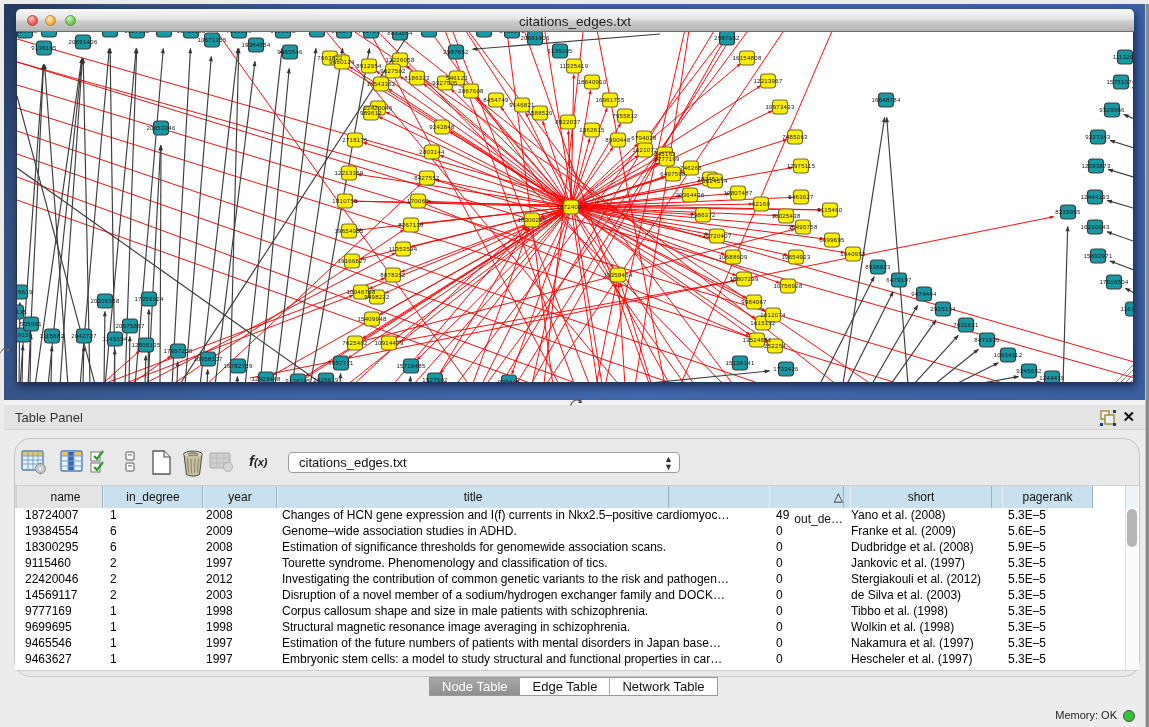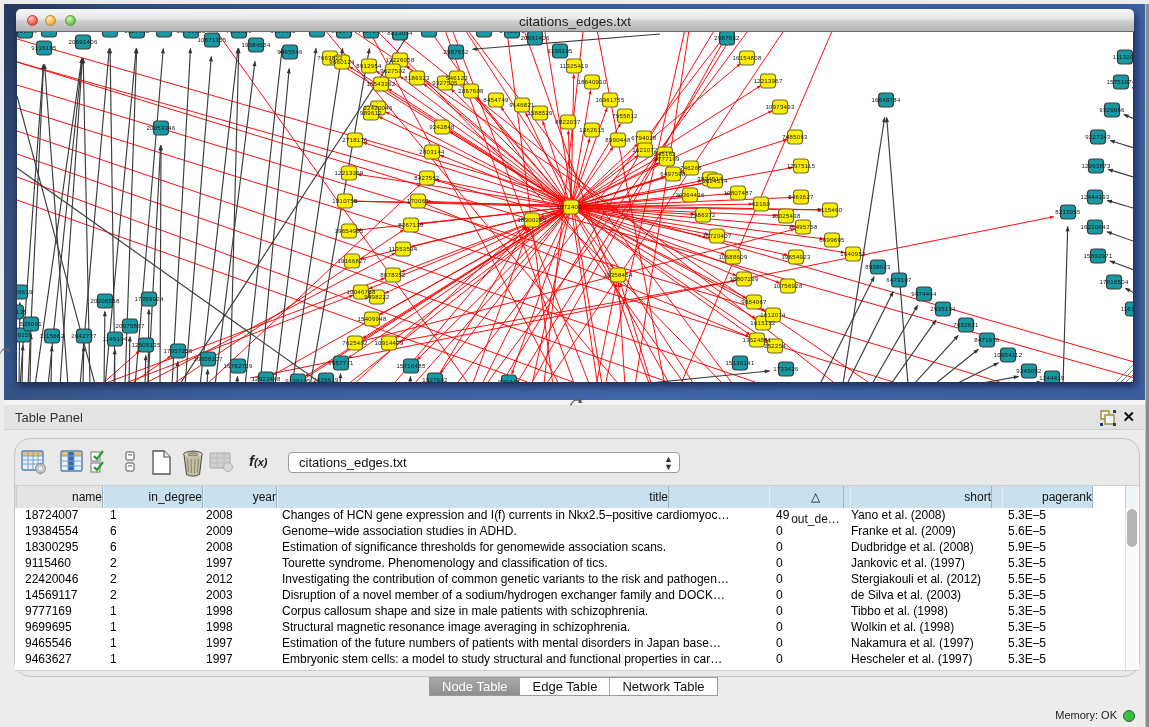--- a/index.html
+++ b/index.html
@@ -34,21 +34,21 @@
 
 #tools{position:absolute;left:6px;top:10px;height:32px;width:1100px}
 .ic{position:absolute;top:0}
 .combo{position:absolute;left:267px;top:3px;width:392px;height:21px;background:#fff;
  border:1px solid #9d9d9d;border-radius:4px;font-size:13px;color:#111;line-height:19px;padding-left:10px}
 .combo .ud{position:absolute;right:6px;top:2px;font-size:9px;color:#333;line-height:8px;text-align:center}
 
 #tbl{position:absolute;left:0px;top:46px;width:1124px;height:186px;background:#fff;overflow:hidden;
  border-top:1px solid #cfcfcf;border-bottom:1px solid #cfcfcf}
 .th{position:absolute;left:0;top:0;height:22px;width:1078px;background:#c9e1ee;font-size:12px;color:#111}
-.th div{position:absolute;top:0;height:22px;line-height:22px;text-align:right;border-right:1px solid #9cb4c2;border-left:1px solid #e4f0f7}
+.th div{position:absolute;top:0;height:22px;line-height:22px;text-align:center;border-right:1px solid #9cb4c2;border-left:1px solid #e4f0f7}
 .tbody{position:absolute;left:0;top:22px;width:1083px}
 .tr{position:relative;height:16px;font-size:12px;color:#000;white-space:nowrap}
 .tr div{position:absolute;top:0;height:16px;line-height:15px;overflow:hidden}
 .c0{left:10px;width:88px}.c1{left:95px;width:100px}.c2{left:191px;width:90px}
 .c3{left:267px;width:487px}.c4{left:761px;width:70px}
 .c5{left:836px;width:200px}.c6{left:993px;width:85px}
 
 #sbar{position:absolute;right:1px;top:22px;width:13px;height:163px;background:#fafafa;border-left:1px solid #e0e0e0}
 #sbar .thumb{position:absolute;left:1px;top:1px;width:10px;height:38px;border-radius:6px;background:#b5b5b5}
 #sbcorner{position:absolute;right:1px;top:0;width:13px;height:22px;background:#eef3f6;border-left:1px solid #c2d2dc}
@@ -644,21 +644,21 @@
     </svg>
     <div class="ic" style="left:228px;top:3px;font-size:15px;font-style:italic;font-weight:bold;color:#222">f<span style="font-size:11px">(x)</span></div>
     <div class="combo">citations_edges.txt<div class="ud">▲<br>▼</div></div>
   </div>
   <div id="tbl">
     <div class="th">
       <div style="left:1px;width:87px;background:#e4e4e4;border-left:1px solid #cfcfcf;padding-left:12px;box-sizing:border-box">name</div>
       <div style="left:88px;width:100px">in_degree</div>
       <div style="left:188px;width:74px">year</div>
       <div style="left:262px;width:392px">title</div>
-      <div style="left:754px;width:75px;text-align:center;padding-left:18px;box-sizing:border-box">△ out_de…</div>
+      <div style="left:754px;width:75px;text-align:right;padding-left:18px;box-sizing:border-box">△ out_de…</div>
       <div style="left:835px;width:142px">short</div>
       <div style="left:987px;width:91px">pagerank</div>
     </div>
     <div class="tbody">
           <div class="tr">
             <div class="c0">18724007</div>
             <div class="c1">1</div>
             <div class="c2">2008</div>
             <div class="c3">Changes of HCN gene expression and I(f) currents in Nkx2.5–positive cardiomyoc…</div>
             <div class="c4">49</div>

